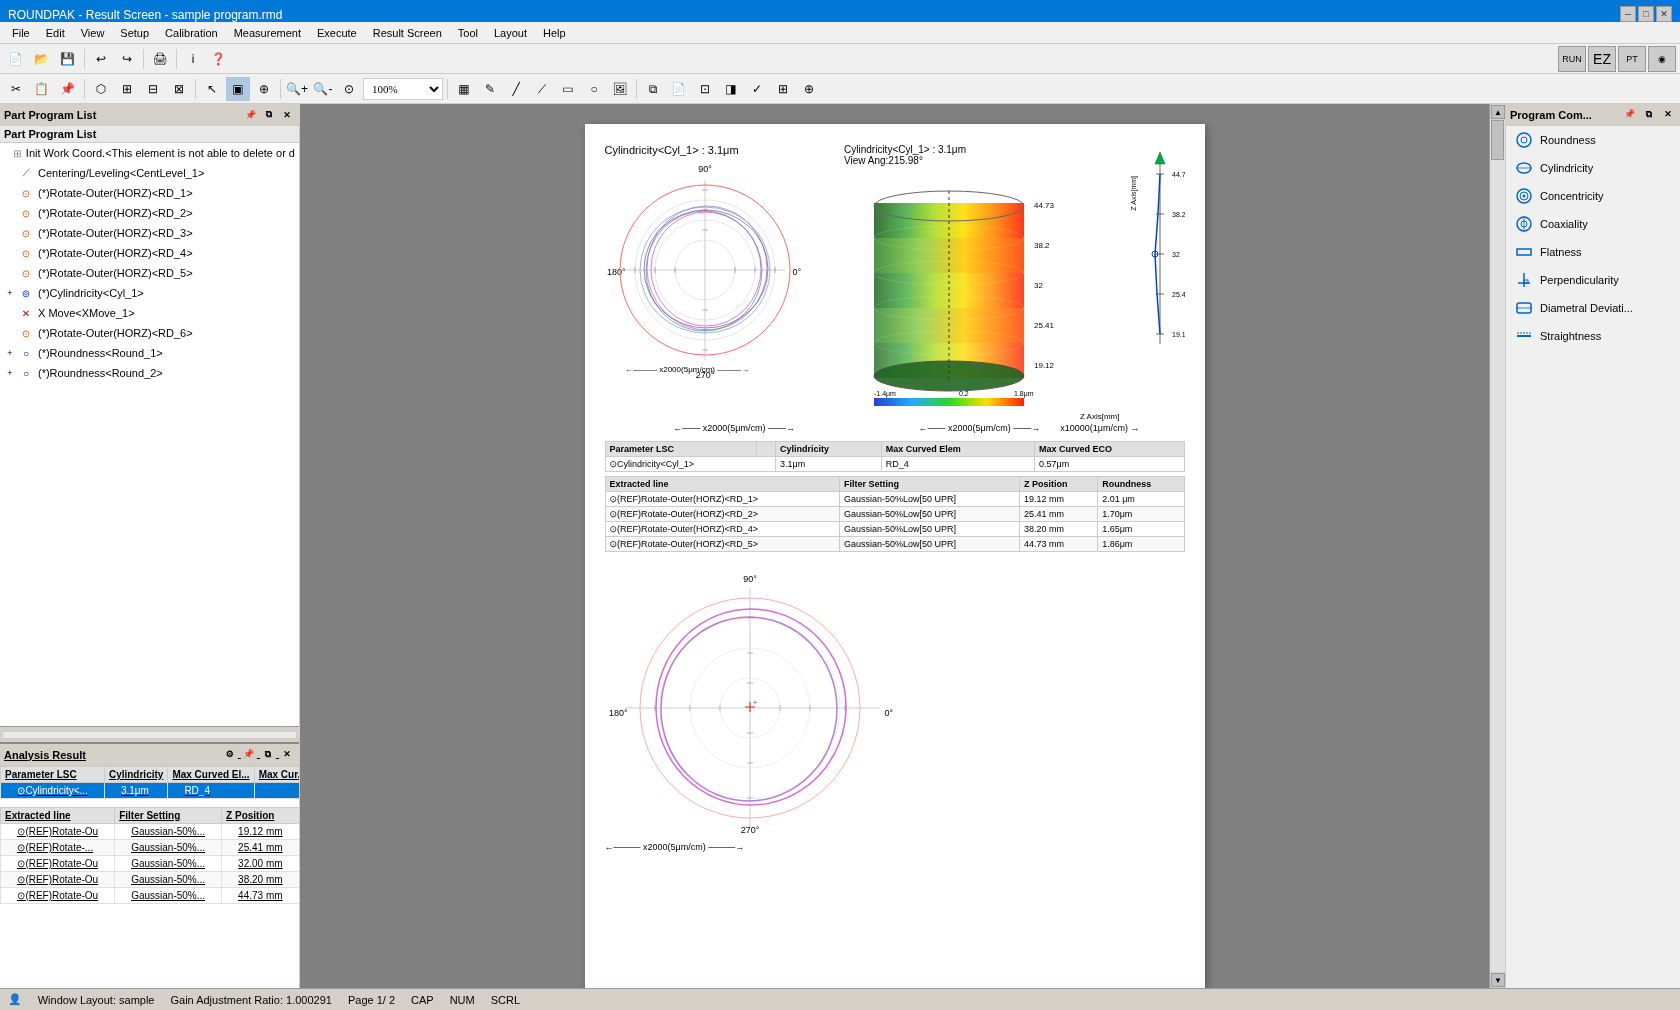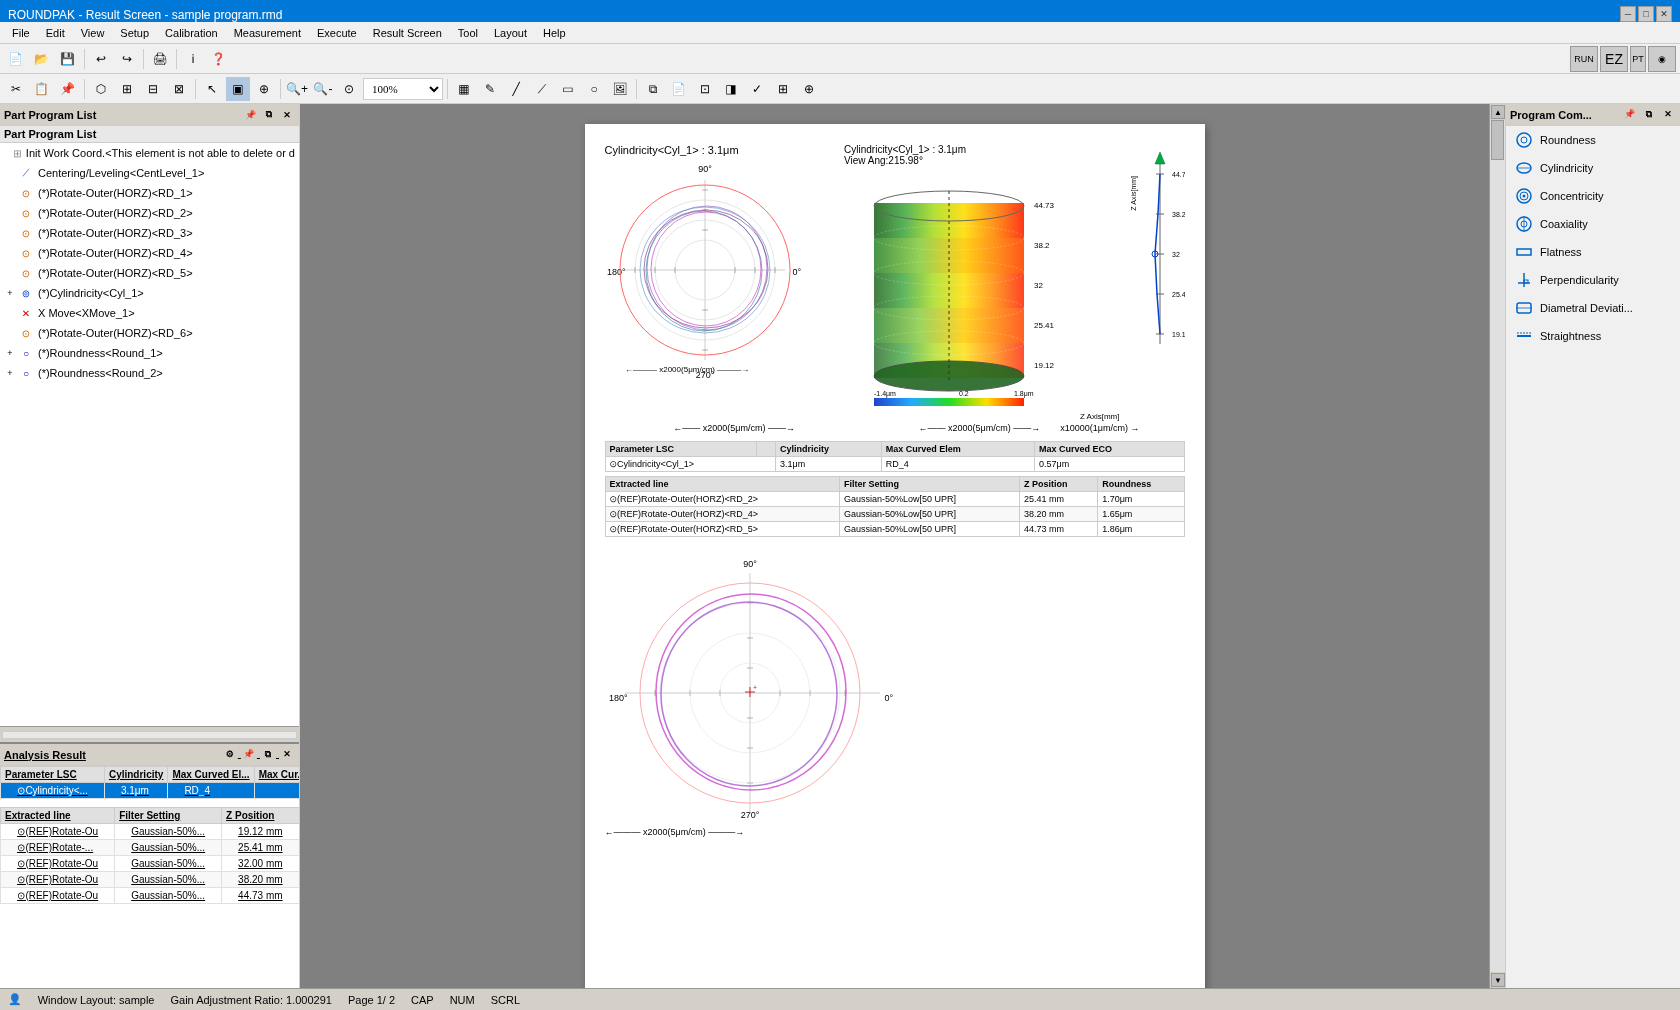--- a/index.html
+++ b/index.html
@@ -107,21 +107,21 @@
   <button class="toolbar-btn" title="Undo">↩</button>
   <button class="toolbar-btn" title="Redo">↪</button>
   <div class="toolbar-sep"></div>
   <button class="toolbar-btn" title="Print">🖨</button>
   <div class="toolbar-sep"></div>
   <button class="toolbar-btn" title="Info">ℹ</button>
   <button class="toolbar-btn" title="Help">❓</button>
   <div style="flex:1"></div>
   <button class="toolbar-btn" style="width:28px;height:26px;background:#ccc;border:1px solid #999;font-size:9px;">RUN</button>
   <button class="toolbar-btn" style="width:28px;height:26px;background:#ccc;border:1px solid #999;font-size:14px;">EZ</button>
-  <button class="toolbar-btn" style="width:16px;height:26px;background:#ccc;border:1px solid #999;font-size:9px;">PT</button>
+  <button class="toolbar-btn" style="width:28px;height:26px;background:#ccc;border:1px solid #999;font-size:9px;">PT</button>
   <button class="toolbar-btn" style="width:28px;height:26px;background:#ccc;border:1px solid #999;font-size:9px;">◉</button>
 </div>
 
 <div id="toolbar2">
   <button class="toolbar-btn">✂</button>
   <button class="toolbar-btn">📋</button>
   <button class="toolbar-btn">📌</button>
   <div class="toolbar-sep"></div>
   <button class="toolbar-btn">⬡</button>
   <button class="toolbar-btn">⊞</button>
@@ -505,20 +505,26 @@
             <table class="report-table" style="margin-top:4px;font-size:9px;">
               <thead>
                 <tr>
                   <th>Extracted line</th>
                   <th>Filter Setting</th>
                   <th>Z Position</th>
                   <th>Roundness</th>
                 </tr>
               </thead>
               <tbody>
+                <tr>
+                  <td>⊙(REF)Rotate-Outer(HORZ)&lt;RD_1&gt;</td>
+                  <td>Gaussian-50%Low[50 UPR]</td>
+                  <td>19.12 mm</td>
+                  <td>2.01 μm</td>
+                </tr>
                 <tr>
                   <td>⊙(REF)Rotate-Outer(HORZ)&lt;RD_2&gt;</td>
                   <td>Gaussian-50%Low[50 UPR]</td>
                   <td>25.41 mm</td>
                   <td>1.70μm</td>
                 </tr>
                 <tr>
                   <td>⊙(REF)Rotate-Outer(HORZ)&lt;RD_4&gt;</td>
                   <td>Gaussian-50%Low[50 UPR]</td>
                   <td>38.20 mm</td>

